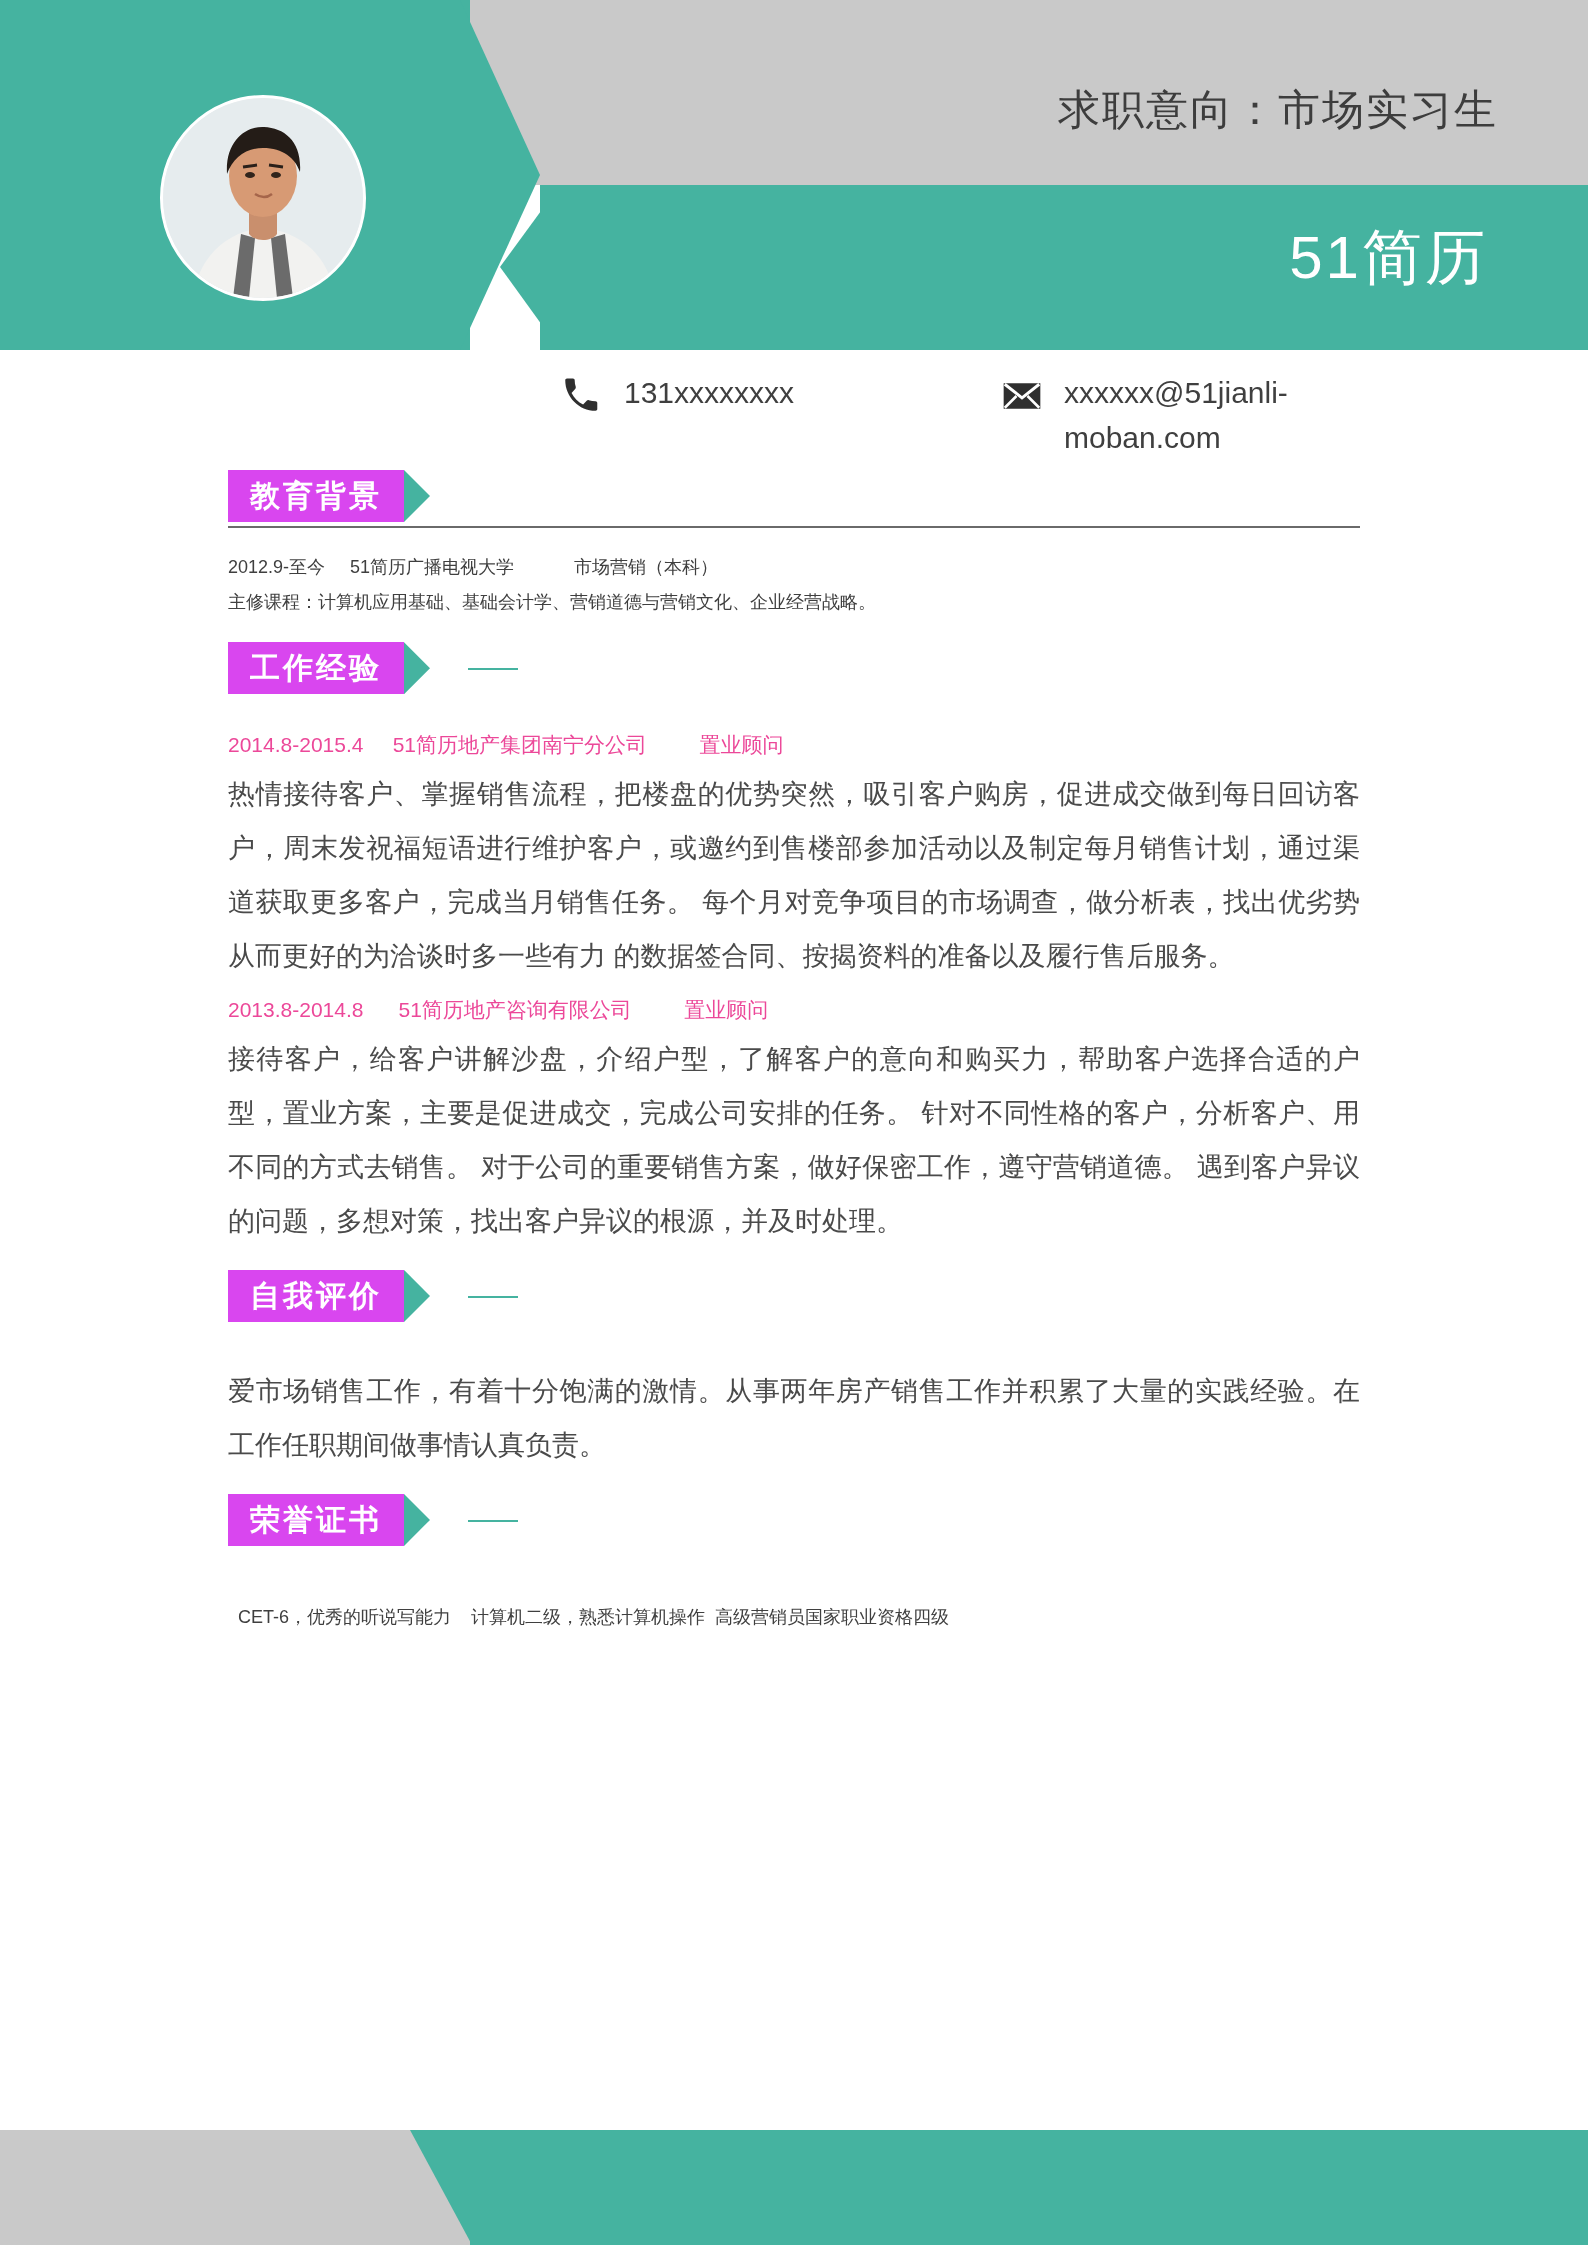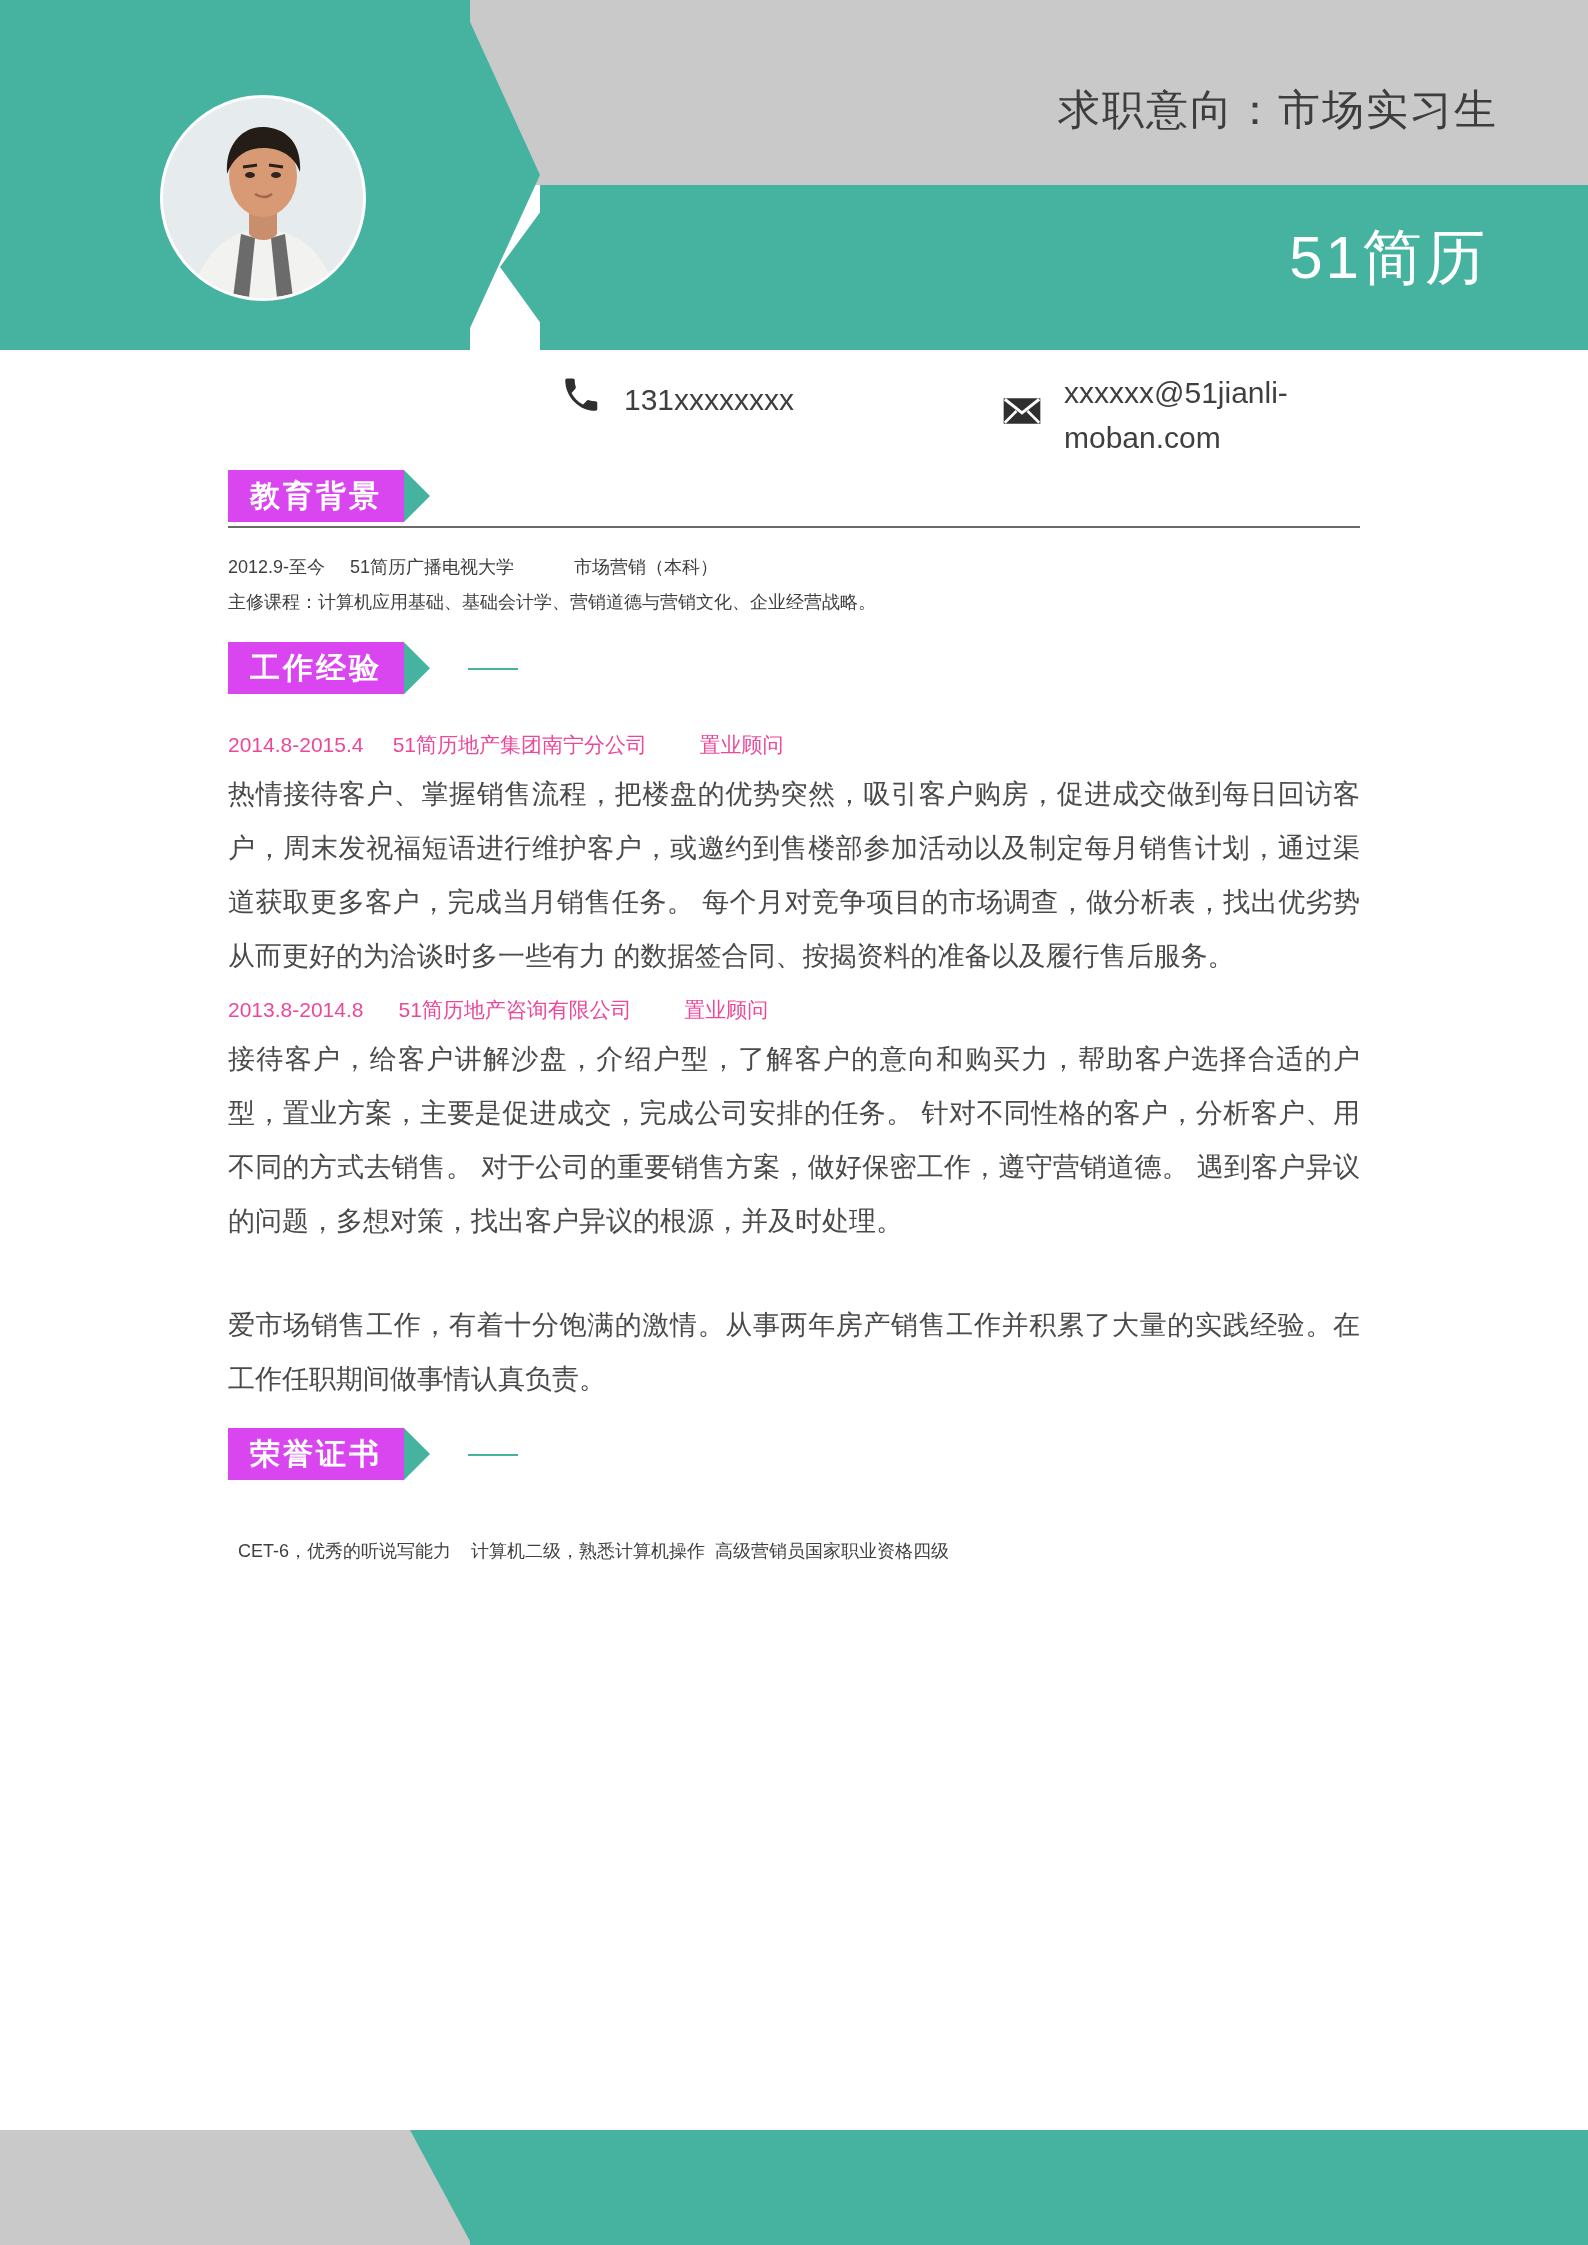--- a/index.html
+++ b/index.html
@@ -97,21 +97,21 @@
   
   .contact {
     position: absolute;
     left: 0; top: 352px;
     width: 1588px;
     height: 130px;
   }
   .contact-item {
     position: absolute;
     display: flex;
-    align-items: center;
+    align-items: flex-start;
     font-size: 30px;
     color: #3f3f3f;
     line-height: 1.5;
   }
   .contact-phone { left: 560px; top: 18px; width: 330px; }
   .contact-email { left: 1000px; top: 18px; width: 430px; }
   .contact-icon {
     width: 46px;
     flex: 0 0 46px;
     margin-right: 18px;
@@ -314,20 +314,24 @@
     </div>
     <div class="sec-body">
       <div class="entry-title">2014.8-2015.4     51简历地产集团南宁分公司         置业顾问</div>
       <div class="entry-desc">热情接待客户、掌握销售流程，把楼盘的优势突然，吸引客户购房，促进成交做到每日回访客户，周末发祝福短语进行维护客户，或邀约到售楼部参加活动以及制定每月销售计划，通过渠道获取更多客户，完成当月销售任务。 每个月对竞争项目的市场调查，做分析表，找出优劣势从而更好的为洽谈时多一些有力 的数据签合同、按揭资料的准备以及履行售后服务。</div>
       <div class="entry-title">2013.8-2014.8      51简历地产咨询有限公司         置业顾问</div>
       <div class="entry-desc">接待客户，给客户讲解沙盘，介绍户型，了解客户的意向和购买力，帮助客户选择合适的户型，置业方案，主要是促进成交，完成公司安排的任务。 针对不同性格的客户，分析客户、用不同的方式去销售。   对于公司的重要销售方案，做好保密工作，遵守营销道德。 遇到客户异议的问题，多想对策，找出客户异议的根源，并及时处理。</div>
     </div>
   </div>
 
   <div class="section gap-top">
+    <div class="sec-head">
+      <div class="sec-tag">自我评价</div>
+      <div class="sec-arrowline" style="left:240px;width:50px;"></div>
+    </div>
     <div class="sec-body" style="padding-top:28px;">
       <div class="entry-desc">爱市场销售工作，有着十分饱满的激情。从事两年房产销售工作并积累了大量的实践经验。在工作任职期间做事情认真负责。</div>
     </div>
   </div>
 
   <div class="section gap-top">
     <div class="sec-head">
       <div class="sec-tag">荣誉证书</div>
       <div class="sec-arrowline" style="left:240px;width:50px;"></div>
     </div>

